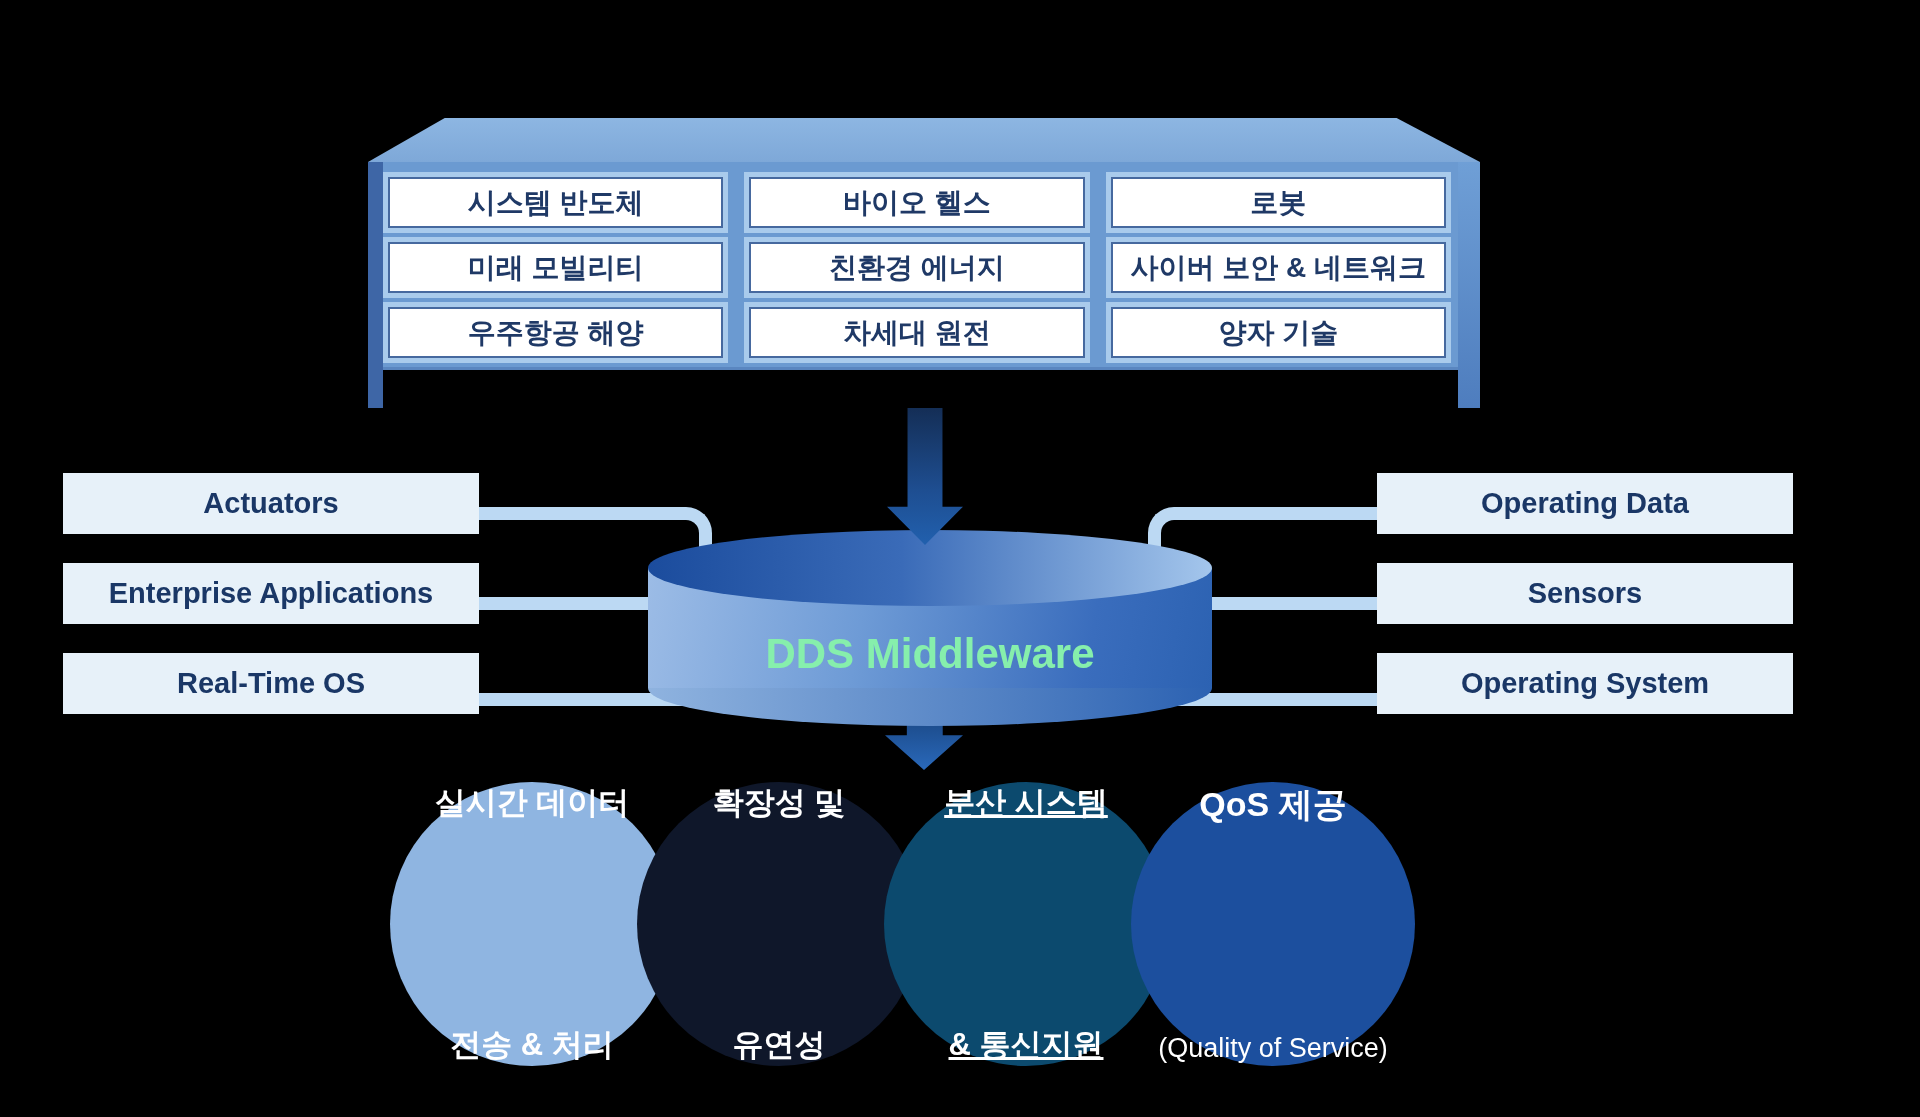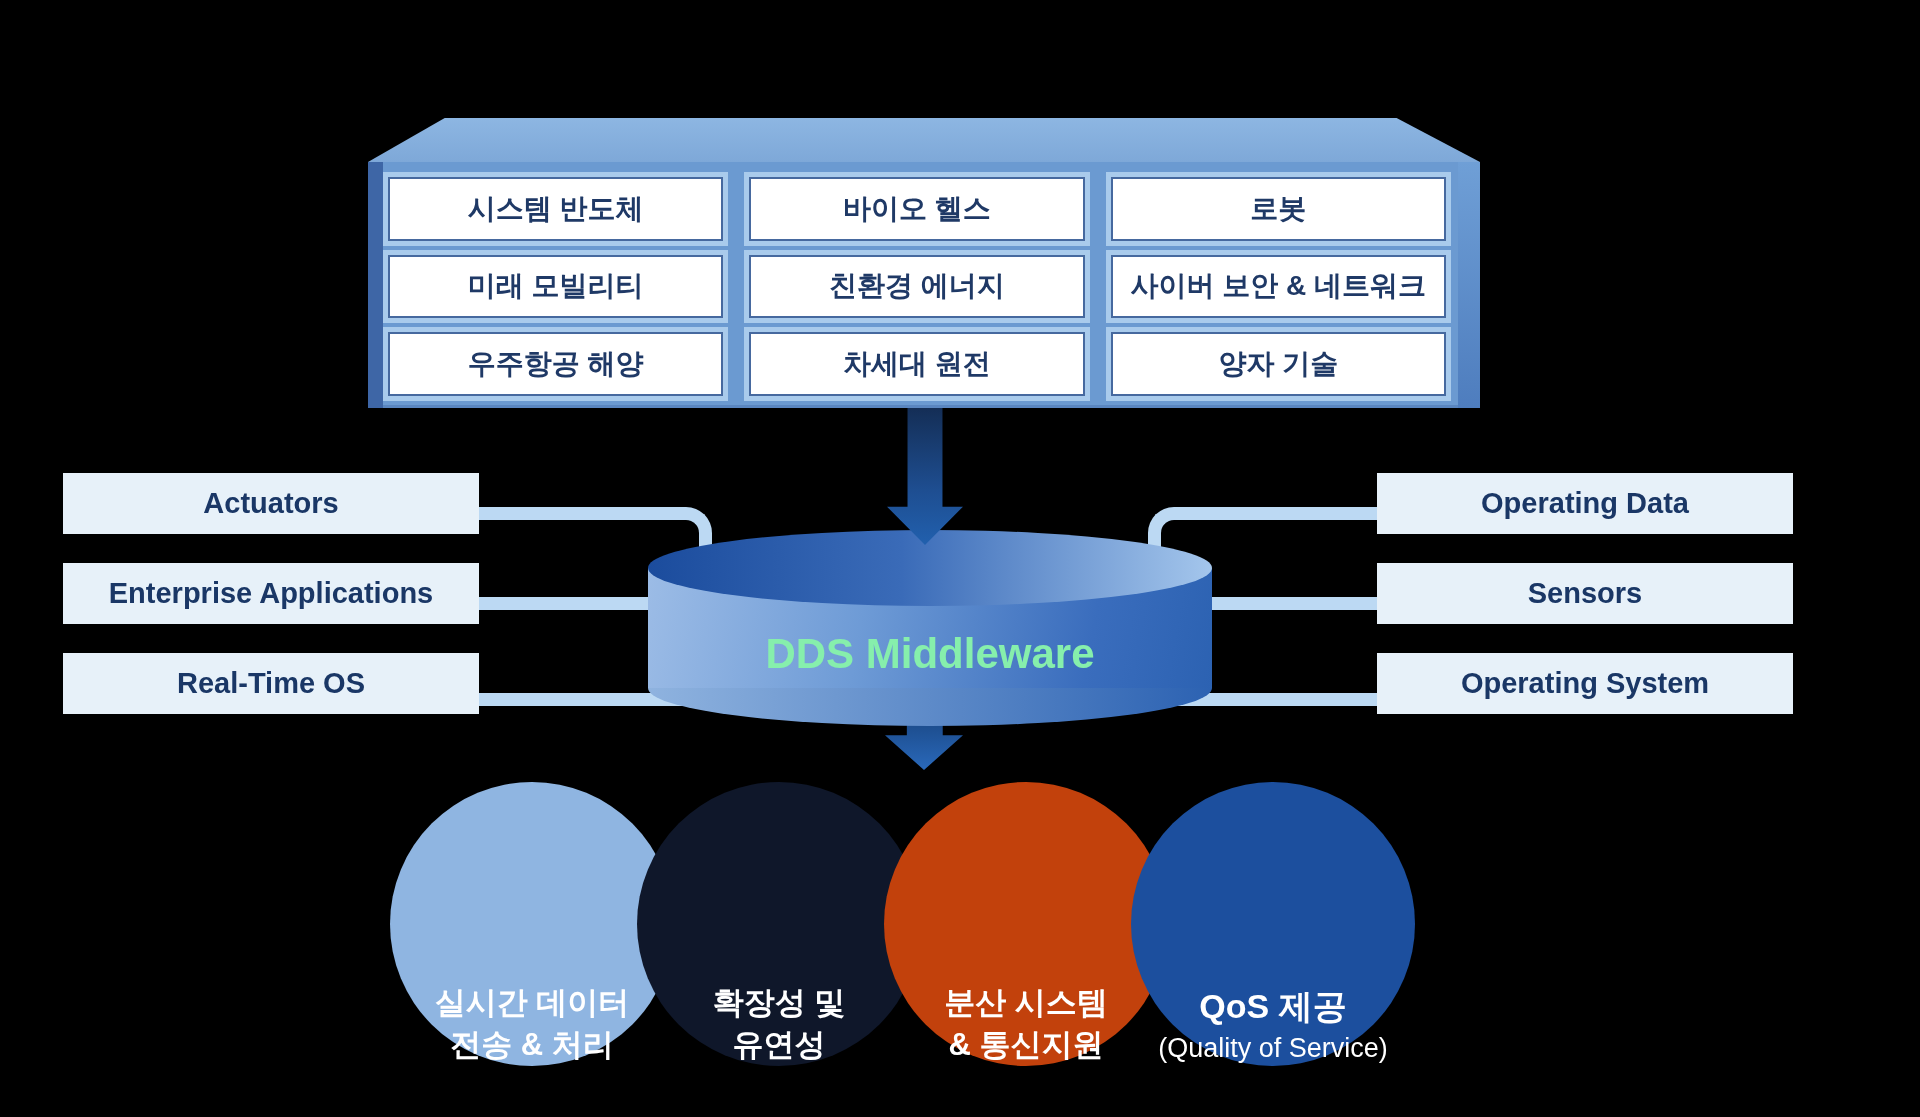--- a/index.html
+++ b/index.html
@@ -12,21 +12,21 @@
   .box-top-face{
     position:absolute;left:0;top:0;width:1112px;height:44px;
     background:linear-gradient(180deg,#8DB6E2,#7EA8D8);
     clip-path:polygon(0 100%,6.9% 0,92.5% 0,100% 100%);
   }
   .box-side-face{
     position:absolute;left:1090px;top:44px;width:22px;height:246px;
     background:linear-gradient(180deg,#6F9FD6,#4E7DBE);
   }
   .box-front-face{
-    position:absolute;left:0;top:44px;width:1090px;height:246px;
+    position:absolute;left:0;top:44px;width:1090px;height:208px;
     background:#6B9AD1;border-bottom:3px solid #5A86C0;
     display:grid;grid-template-columns:1fr 1fr 1fr;
     gap:14px 26px;padding:15px 12px 9px 20px;box-sizing:border-box;
   }
   .box-front-face::before{
     content:"";position:absolute;left:0;top:0;width:15px;height:246px;
     background:#3E66A6;
   }
   .industry-cell{
     position:relative;background:#FFFFFF;border:2px solid #46699F;
@@ -83,21 +83,21 @@
     background:linear-gradient(90deg,#1B4C9D 0%,#3A6BB8 45%,#A4C6EC 100%);
   }
   .cyl-label{
     position:absolute;left:0;top:64px;width:564px;height:120px;
     display:flex;align-items:center;justify-content:center;
     color:#86efac;font-size:42px;font-weight:700;white-space:nowrap;
   }
   
   .feature-circle{
     position:absolute;top:782px;width:284px;height:284px;border-radius:50%;
-    display:flex;flex-direction:column;align-items:center;justify-content:flex-end;
+    display:flex;flex-direction:column;align-items:center;justify-content:space-between;
     color:#FFFFFF;text-align:center;line-height:1.35;
   }
   .feature-circle .l1,.feature-circle .l2{font-size:31px;font-weight:700;white-space:nowrap;}
   #circle-1{left:390px;z-index:5;}
   #circle-2{left:637px;z-index:6;}
   #circle-3{left:884px;z-index:7;}
   #circle-4{left:1131px;z-index:8;}
   #circle-4 .l1{font-size:34px;}
   #circle-4 .l2{font-size:27px;font-weight:400;}
 </style>
@@ -149,21 +149,21 @@
   </div>
 
   <div id="circle-1" class="feature-circle" style="background-color: rgb(143, 181, 225);">
     <div class="l1">실시간 데이터</div>
     <div class="l2">전송 &amp; 처리</div>
   </div>
   <div id="circle-2" class="feature-circle" style="background-color: #0f172a;">
     <div class="l1">확장성 및</div>
     <div class="l2">유연성</div>
   </div>
-  <div id="circle-3" class="feature-circle" style="background-color: #c2410c;">
+  <div id="circle-3" class="feature-circle" style="background-color: #0c4a6e; text-decoration: underline;">
     <div class="l1">분산 시스템</div>
     <div class="l2">&amp; 통신지원</div>
   </div>
   <div id="circle-4" class="feature-circle" style="background-color: rgb(28, 79, 158);">
     <div class="l1">QoS 제공</div>
     <div class="l2">(Quality of Service)</div>
   </div>
 
 </div>
 

